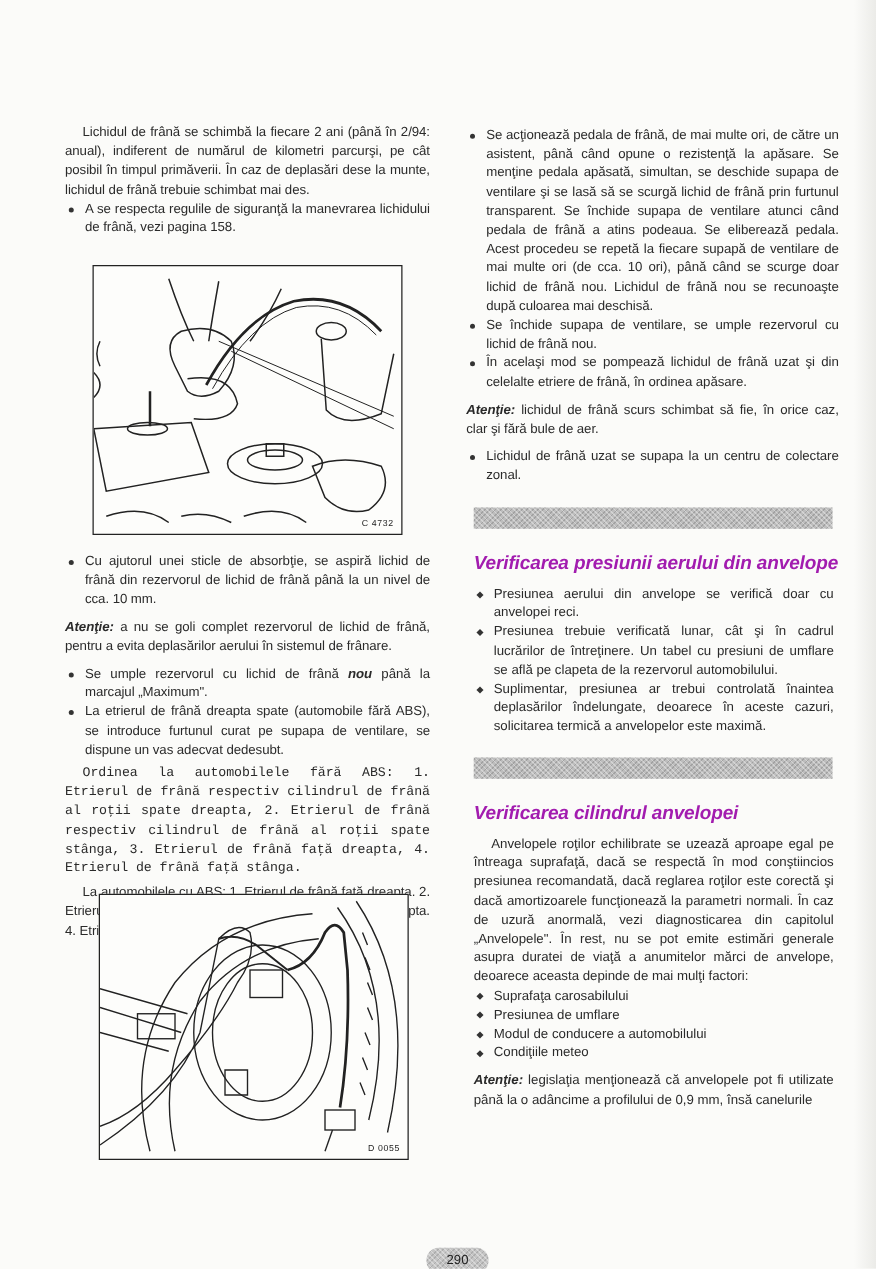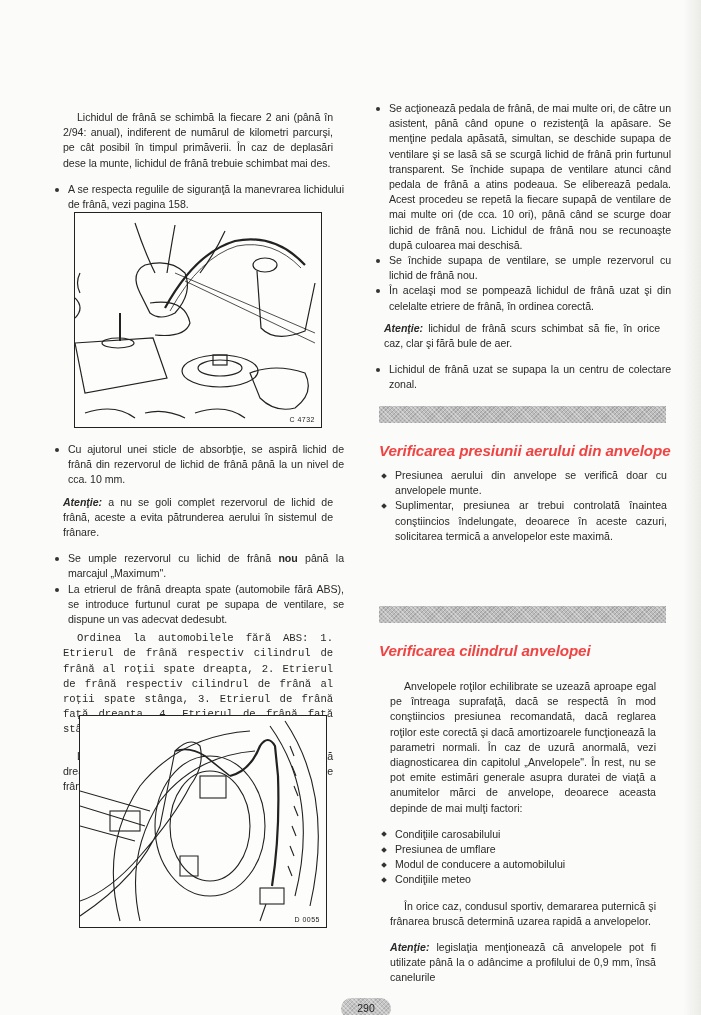--- a/index.html
+++ b/index.html
@@ -12,35 +12,35 @@
   .page-shade {
     position: absolute; right: 0; top: 0; width: 18px; height: 1015px;
     background: linear-gradient(to right, rgba(240,240,238,0), #ebebe8);
   }
   .col {
     position: absolute; font-size: 10.6px; line-height: 15.2px;
     text-align: justify; letter-spacing: -0.05px;
   }
   .col-left { left: 52px; top: 99px; width: 292px; }
   .col-right { left: 373px; top: 101px; width: 298px; }
-  p { margin: 11px; }
+  p { margin: 0; }
   .indent { text-indent: 14px; }
   .gap { margin-top: 7px; }
   ul { margin: 0; padding: 0; list-style: none; }
   li { position: relative; padding-left: 16px; }
   li.dot::before {
     content: ""; position: absolute; left: 3px; top: 6px;
     width: 4px; height: 4px; border-radius: 50%; background: #333;
   }
   li.diamond::before {
     content: ""; position: absolute; left: 3px; top: 5.5px;
     width: 4px; height: 4px; background: #333; transform: rotate(45deg);
   }
   .attn-label { font-weight: bold; font-style: italic; }
-  b { font-weight: bold; }
+  b { font-weight: bold; font-style: italic; }
   .figure {
     position: absolute; border: 1.5px solid #222; background: #fdfdfb;
     overflow: hidden;
   }
   .fig-1 { left: 74px; top: 212px; width: 246px; height: 214px; }
   .fig-2 { left: 79px; top: 715px; width: 246px; height: 211px; }
   .fig-code {
     position: absolute; right: 6px; bottom: 4px; font-size: 7px;
     letter-spacing: 0.5px; color: #222;
   }
@@ -49,21 +49,21 @@
     position: absolute; left: 379px; width: 287px; height: 17px;
     background-color: #bdbdbd;
     background-image:
       repeating-linear-gradient(45deg, rgba(255,255,255,0.35) 0 1px, transparent 1px 3px),
       repeating-linear-gradient(-45deg, rgba(80,80,80,0.25) 0 1px, transparent 1px 3px);
   }
   .bar-1 { top: 406px; }
   .bar-2 { top: 606px; }
   .section-title {
     position: absolute; left: 379px; font-size: 15.2px; font-weight: bold;
-    font-style: italic; color: #ef4444; white-space: nowrap; letter-spacing: -0.1px;
+    font-style: italic; color: #a21caf; white-space: nowrap; letter-spacing: -0.1px;
   }
   .title-1 { top: 442px; }
   .title-2 { top: 642px; }
   .block-1 { top: 468px; }
   .block-2 { top: 668px; }
   .col-r2 { position: absolute; left: 379px; width: 288px; font-size: 10.6px; line-height: 15.2px; text-align: justify; }
   .page-num {
     position: absolute; left: 341px; top: 998px; width: 50px; height: 21px;
     border-radius: 11px; font-size: 10.5px; line-height: 21px; text-align: center;
     color: #222;
@@ -108,21 +108,21 @@
     <path d="M10 200 Q40 190 60 205 M70 200 Q90 195 110 205 M120 200 Q150 190 170 205"></path>
     <path d="M5 60 Q0 70 5 80 M0 85 Q10 95 0 105"></path>
   </svg>
   <span class="fig-code">C 4732</span>
 </div>
 
 <div class="col col-left" style="top:442px;">
   <ul>
     <li class="dot">Cu ajutorul unei sticle de absorbţie, se aspiră lichid de frână din rezervorul de lichid de frână până la un nivel de cca. 10 mm.</li>
   </ul>
-  <p class="gap"><span class="attn-label">Atenţie:</span><span> a nu se goli complet rezervorul de lichid de frână, aceste a evita pătrunderea aerului în sistemul de frânare.</span></p>
+  <p class="gap"><span class="attn-label">Atenţie:</span><span> a nu se goli complet rezervorul de lichid de frână, pentru a evita deplasărilor aerului în sistemul de frânare.</span></p>
   <ul class="gap">
     <li class="dot"><span>Se umple rezervorul cu lichid de frână </span><b>nou</b><span> până la marcajul „Maximum".</span></li>
     <li class="dot">La etrierul de frână dreapta spate (automobile fără ABS), se introduce furtunul curat pe supapa de ventilare, se dispune un vas adecvat dedesubt.</li>
   </ul>
   <p class="indent" style="margin-top:4px;font-family:Liberation Mono, monospace;">Ordinea la automobilele fără ABS: 1. Etrierul de frână respectiv cilindrul de frână al roţii spate dreapta, 2. Etrierul de frână respectiv cilindrul de frână al roţii spate stânga, 3. Etrierul de frână faţă dreapta, 4. Etrierul de frână faţă stânga.</p>
   <p class="indent" style="margin-top:4px;">La automobilele cu ABS: 1. Etrierul de frână faţă dreapta. 2. Etrierul de frână faţă stânga. 3. Etrierul de frână spate dreapta. 4. Etrierul de frână spate stânga.</p>
 </div>
 
 <div class="figure fig-2">
   <svg width="246" height="211" viewBox="0 0 246 211" fill="none" stroke="#222" stroke-width="1.1">
@@ -143,44 +143,44 @@
     <path d="M210 30 L214 40 M212 50 L216 60 M214 70 L218 80 M214 90 L218 100 M212 110 L216 120 M210 130 L214 140 M208 150 L212 160"></path>
     <path d="M100 140 L118 140 L118 160 L100 160 Z"></path>
   </svg>
   <span class="fig-code">D 0055</span>
 </div>
 
 <div class="col col-right">
   <ul>
     <li class="dot">Se acţionează pedala de frână, de mai multe ori, de către un asistent, până când opune o rezistenţă la apăsare. Se menţine pedala apăsată, simultan, se deschide supapa de ventilare şi se lasă să se scurgă lichid de frână prin furtunul transparent. Se închide supapa de ventilare atunci când pedala de frână a atins podeaua. Se eliberează pedala. Acest procedeu se repetă la fiecare supapă de ventilare de mai multe ori (de cca. 10 ori), până când se scurge doar lichid de frână nou. Lichidul de frână nou se recunoaşte după culoarea mai deschisă.</li>
     <li class="dot">Se închide supapa de ventilare, se umple rezervorul cu lichid de frână nou.</li>
-    <li class="dot">În acelaşi mod se pompează lichidul de frână uzat şi din celelalte etriere de frână, în ordinea corectă.</li>
+    <li class="dot">În acelaşi mod se pompează lichidul de frână uzat şi din celelalte etriere de frână, în ordinea apăsare.</li>
   </ul>
   <p class="gap"><span class="attn-label">Atenţie:</span><span> lichidul de frână scurs schimbat să fie, în orice caz, clar şi fără bule de aer.</span></p>
   <ul class="gap">
     <li class="dot">Lichidul de frână uzat se supapa la un centru de colectare zonal.</li>
   </ul>
 </div>
 
 <div class="shade-bar bar-1"></div>
 <div class="section-title title-1">Verificarea presiunii aerului din anvelope</div>
 <div class="col-r2 block-1">
   <ul>
-    <li class="diamond">Presiunea aerului din anvelope se verifică doar cu anvelopele munte.</li>
-    <li class="diamond">Suplimentar, presiunea ar trebui controlată înaintea conştiincios îndelungate, deoarece în aceste cazuri, solicitarea termică a anvelopelor este maximă.</li>
+    <li class="diamond">Presiunea aerului din anvelope se verifică doar cu anvelopei reci.</li>
+    <li class="diamond">Presiunea trebuie verificată lunar, cât şi în cadrul lucrărilor de întreţinere. Un tabel cu presiuni de umflare se află pe clapeta de la rezervorul automobilului.</li>
+    <li class="diamond">Suplimentar, presiunea ar trebui controlată înaintea deplasărilor îndelungate, deoarece în aceste cazuri, solicitarea termică a anvelopelor este maximă.</li>
   </ul>
 </div>
 
 <div class="shade-bar bar-2"></div>
 <div class="section-title title-2">Verificarea cilindrul anvelopei</div>
 <div class="col-r2 block-2">
   <p class="indent">Anvelopele roţilor echilibrate se uzează aproape egal pe întreaga suprafaţă, dacă se respectă în mod conştiincios presiunea recomandată, dacă reglarea roţilor este corectă şi dacă amortizoarele funcţionează la parametri normali. În caz de uzură anormală, vezi diagnosticarea din capitolul „Anvelopele". În rest, nu se pot emite estimări generale asupra duratei de viaţă a anumitelor mărci de anvelope, deoarece aceasta depinde de mai mulţi factori:</p>
   <ul>
-    <li class="diamond">Condiţiile carosabilului</li>
+    <li class="diamond">Suprafaţa carosabilului</li>
     <li class="diamond">Presiunea de umflare</li>
     <li class="diamond">Modul de conducere a automobilului</li>
     <li class="diamond">Condiţiile meteo</li>
   </ul>
-  <p class="indent">În orice caz, condusul sportiv, demararea puternică şi frânarea bruscă determină uzarea rapidă a anvelopelor.</p>
   <p class="gap"><span class="attn-label">Atenţie:</span><span> legislaţia menţionează că anvelopele pot fi utilizate până la o adâncime a profilului de 0,9 mm, însă canelurile</span></p>
 </div>
 
 <div class="page-num">290</div>
 
 </body></html>

